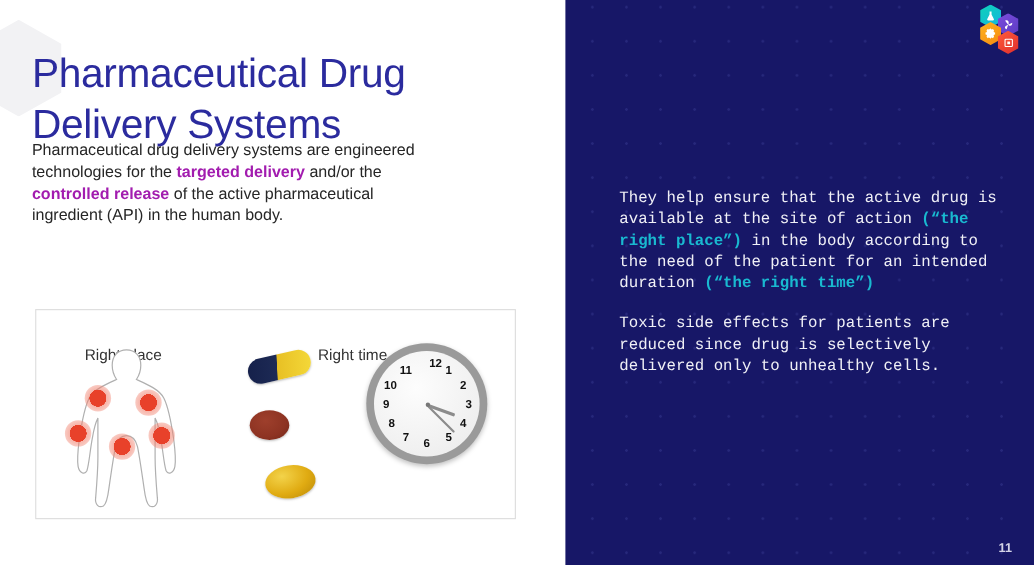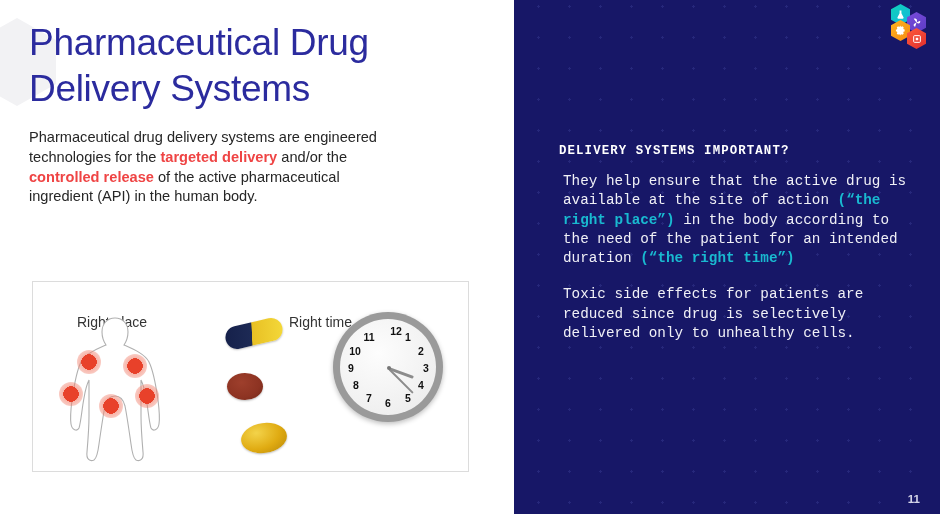--- a/index.html
+++ b/index.html
@@ -16,29 +16,29 @@
   .hex-watermark{
     position:absolute;left:-22px;top:18px;width:78px;height:88px;
     background:#f2f2f4;
     clip-path:polygon(50% 0%,100% 25%,100% 75%,50% 100%,0% 75%,0% 25%);
   }
 
   
   .left{position:absolute;left:0;top:0;width:514px;height:514px;}
 
   .title{
-    position:absolute;left:29px;top:20px;width:420px;
+    position:absolute;left:29px;top:44px;width:420px;
     font-size:37px;line-height:46px;
     color:#2b2b9e;font-weight:400;letter-spacing:-0.3px;
   }
   .subtitle{
     position:absolute;left:29px;top:128px;width:360px;
     font-size:14.6px;line-height:19.8px;color:#262626;
   }
-  .subtitle b{font-weight:bold;color:#ef4444;}
+  .subtitle b{font-weight:bold;color:#a21caf;}
 
   
   .figure{
     position:absolute;left:32px;top:281px;width:437px;height:191px;
     background:#fff;border:1px solid #dcdcdc;box-sizing:border-box;
   }
   .fig-label{
     position:absolute;top:12px;font-size:14px;color:#333;font-weight:400;margin-top:20px;
   }
   .fig-label.left-lbl{left:44px;}
@@ -210,21 +210,20 @@
       <div class="hexi hx-red">
         <svg width="10" height="10" viewBox="0 0 24 24">
           <rect x="4" y="4" width="16" height="16" rx="2" fill="none" stroke="#ffffff" stroke-width="2.4"></rect>
           <rect x="9" y="9" width="6" height="6" fill="#ffffff"></rect>
         </svg>
       </div>
     </div>
 
     <div class="panel-heading">
       <br>
-      <span>DELIVERY SYSTEMS IMPORTANT?</span>
     </div>
 
     <div class="panel-body">
       <p><span>They help ensure that the active drug is available at the site of action </span><span class="accent">(“the right place”)</span><span> in the body according to the need of the patient for an intended duration </span><span class="accent">(“the right time”)</span></p>
       <div class="gap"></div>
       <p>Toxic side effects for patients are reduced since drug is selectively delivered only to unhealthy cells.</p>
     </div>
 
     <div class="page-num">11</div>
   </div>

